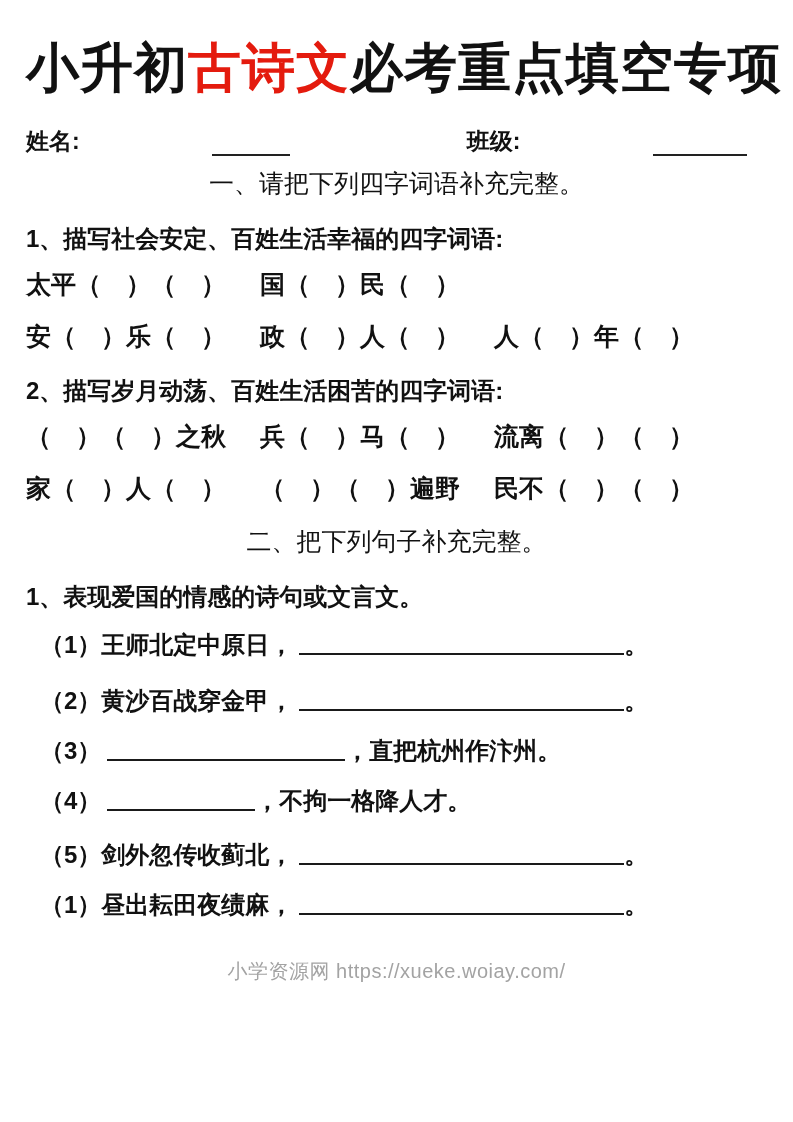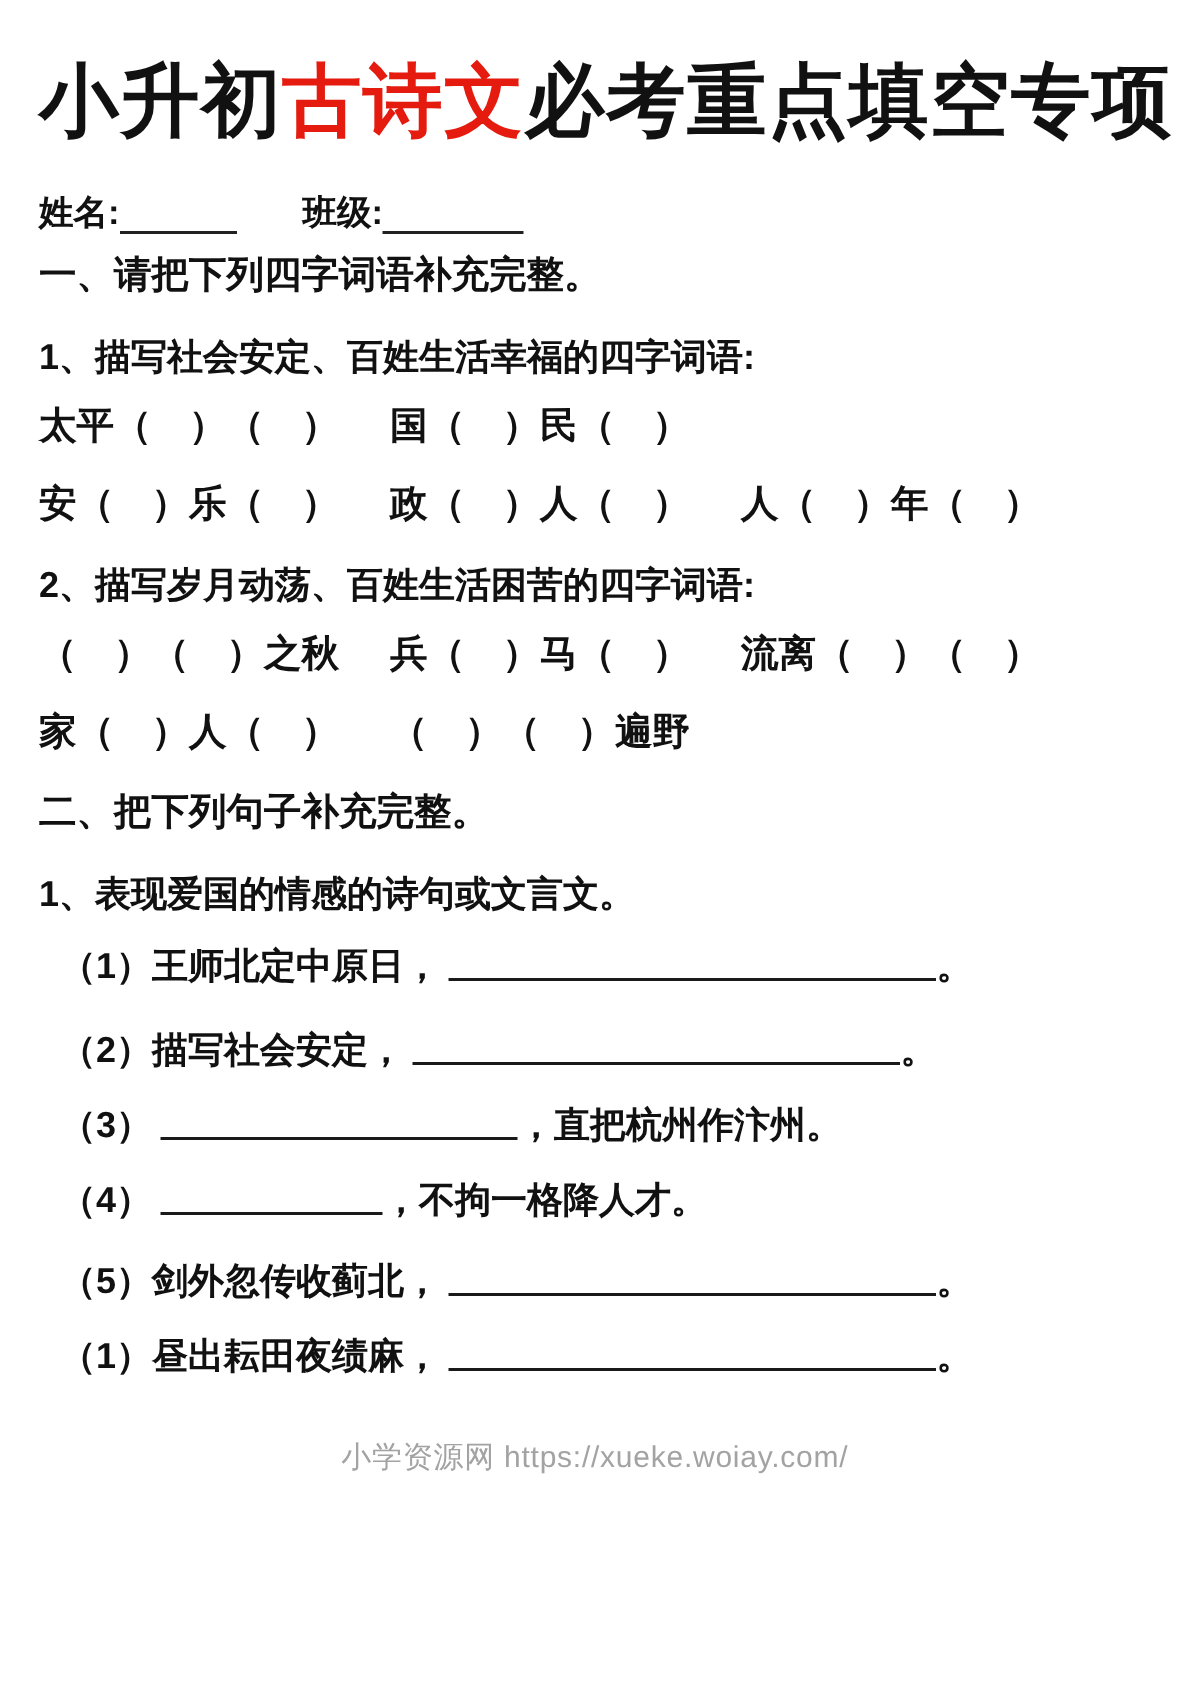--- a/index.html
+++ b/index.html
@@ -27,41 +27,42 @@
     font-size: 53px;
     font-weight: 700;
     letter-spacing: 1px;
     line-height: 76px;
     white-space: nowrap;
   }
   .title .red { color: #e41b0e; }
   
   .name-row {
     display: flex;
-    justify-content: flex-start;
+    justify-content: space-between;
     align-items: flex-end;
     margin-top: 16px;
     margin-right: 20px;
     height: 34px;
     font-size: 23px;
     font-weight: 700;
   }
   .name-row .lbl { line-height: 30px; }
   .uline {
     display: inline-block;
     border-bottom: 2px solid #222222;
     height: 26px;
   }
   .uline.name { width: 78px; margin-right: 44px; }
   .uline.cls  { width: 94px; }
   
   .sec-head {
     font-size: 25px;
-    font-weight: 700;
+    font-weight: 400;
     line-height: 34px;
+    text-align: center;
   }
   .sec-head.one { margin-top: 10px; }
   .sec-head.two { margin-top: 20px; }
   
   .q-label {
     font-size: 24px;
     font-weight: 600;
     line-height: 34px;
     margin-top: 22px;
   }
@@ -140,31 +141,32 @@
   <div class="q-label">2、描写岁月动荡、百姓生活困苦的四字词语:</div>
 
   <div class="fill-row a">
     <span>（　）（　）之秋</span>
     <span>兵（　）马（　）</span>
     <span>流离（　）（　）</span>
   </div>
   <div class="fill-row b">
     <span>家（　）人（　）</span>
     <span>（　）（　）遍野</span>
+    <span>民不（　）（　）</span>
   </div>
 
   <div class="sec-head two">二、把下列句子补充完整。</div>
 
   <div class="q-label">1、表现爱国的情感的诗句或文言文。</div>
 
   <div class="sent mt14">
     <span>（1）</span><span>王师北定中原日，</span><span class="blank" data-blank="long"></span><span>。</span>
   </div>
   <div class="sent mt22">
-    <span>（2）</span><span>描写社会安定，</span><span class="blank" data-blank="long"></span><span>。</span>
+    <span>（2）</span><span>黄沙百战穿金甲，</span><span class="blank" data-blank="long"></span><span>。</span>
   </div>
   <div class="sent mt16">
     <span>（3）</span><span></span><span class="blank" data-blank="medium"></span><span>，直把杭州作汴州。</span>
   </div>
   <div class="sent mt16">
     <span>（4）</span><span></span><span class="blank" data-blank="short"></span><span>，不拘一格降人才。</span>
   </div>
   <div class="sent mt20">
     <span>（5）</span><span>剑外忽传收蓟北，</span><span class="blank" data-blank="long"></span><span>。</span>
   </div>

